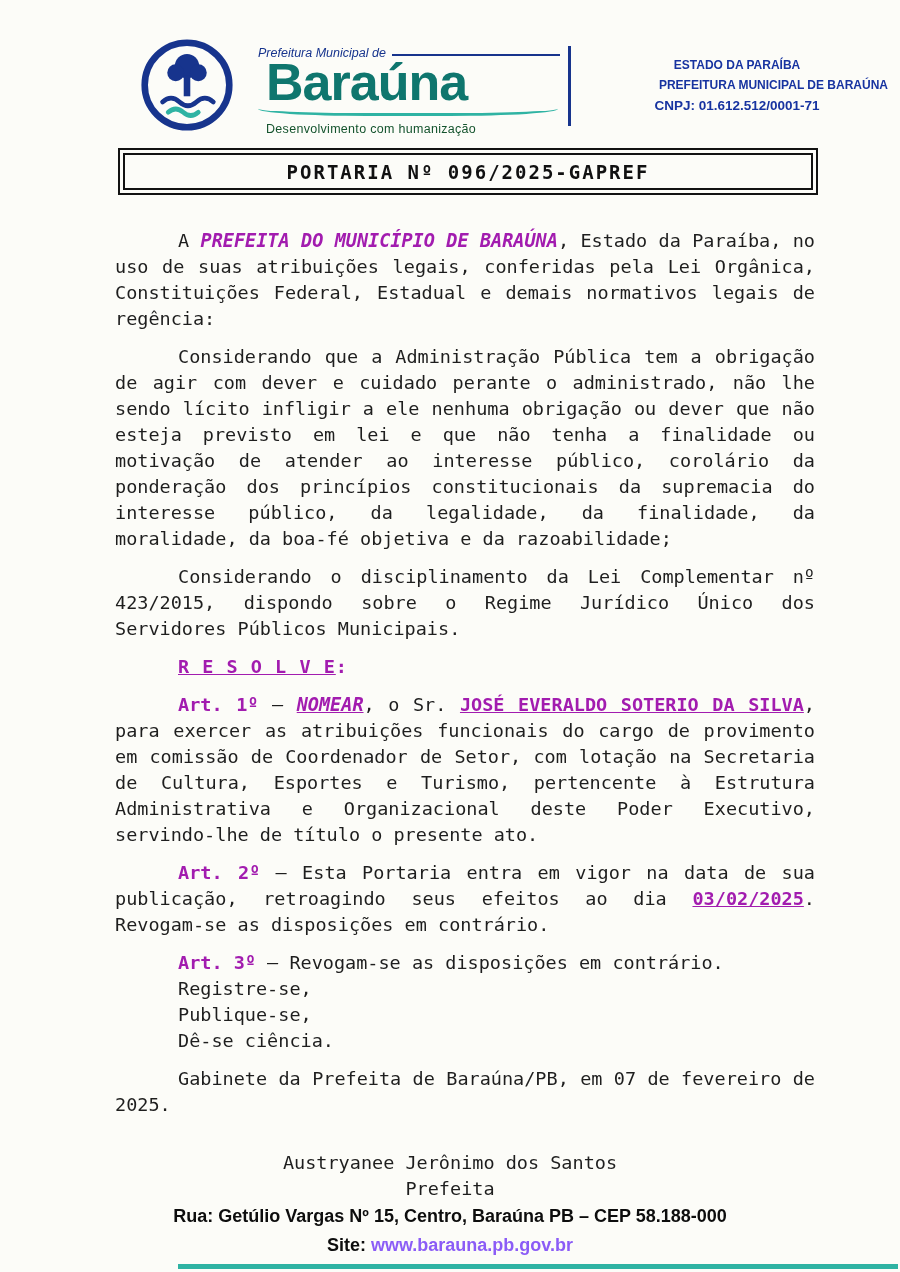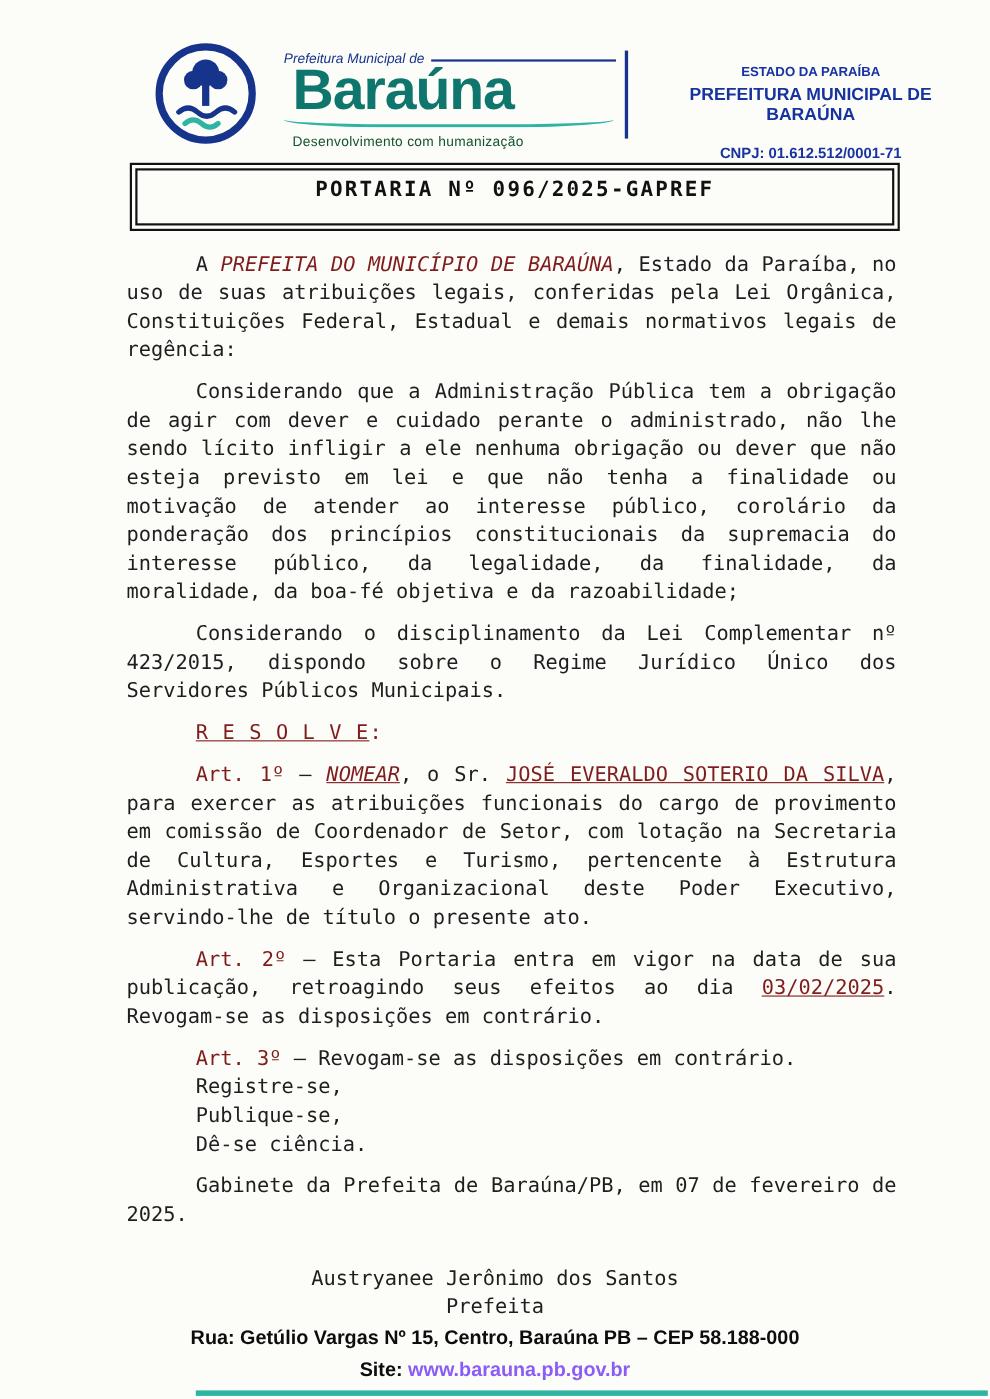--- a/index.html
+++ b/index.html
@@ -18,44 +18,44 @@
   .letterhead { position:absolute; top:30px; left:0; width:100%; height:112px; font-family:"Liberation Sans", sans-serif; }
   .emblem { position:absolute; left:140px; top:8px; width:94px; height:94px; }
   .logo-topline { position:absolute; left:392px; top:24px; width:168px; height:2px; background:#17348d; }
   .logo-pretitle { position:absolute; left:258px; top:16px; font-size:12.5px; color:#17348d;font-style:italic; }
   .logo-title { position:absolute; left:266px; top:26px; font-size:52px; font-weight:bold; color:#0f766e; letter-spacing:-1px; line-height:1; }
   .logo-swoosh { position:absolute; left:258px; top:60px; width:300px; height:26px; border-bottom:3px solid #2fb3a3; border-radius:50% / 100% 100% 10px 10px; }
   .logo-subtitle { position:absolute; left:266px; top:92px; font-size:12.5px; color:#14532d; letter-spacing:.3px; }
   .header-divider { position:absolute; left:568px; top:16px; width:3px; height:80px; background:#17348d; }
   .header-right { position:absolute; left:586px; top:28px; width:302px; text-align:center; color:#1733a0; font-weight:bold; }
   .hr-line1 { font-size:12px; margin-bottom:6px; }
-  .hr-line2 { font-size:16px; margin-bottom:18px; }
+  .hr-line2 { font-size:12px; margin-bottom:6px;text-align:right; }
   .hr-line3 { font-size:13.5px; }
 
   
   .title-box-outer {
     position:absolute; top:148px; left:118px; width:700px;
     border:2px solid #121212; padding:3px; background:#fcfcf8;
   }
   .title-box-inner {
-    border:2px solid #121212; padding:6px 0 20px 0; text-align:center;
+    border:2px solid #121212; padding:6px 0 5px 0; text-align:center;
   }
   .title-box-inner span {
     font-family:"DejaVu Sans Mono", monospace;
     font-weight:bold; font-size:19px; letter-spacing:2px; color:#111;
   }
 
   
   .doc-body {
     position:absolute; top:228px; left:115px; width:700px;
     font-size:18.5px; line-height:26px; text-align:justify;
   }
   .para { text-indent:63px; margin-bottom:12px; }
   .para.tight { margin-bottom:0; }
-  .para span.b { font-weight:normal; color:#7f1d1d; }
+  .para span.b { font-weight:bold; color:#a21caf; }
   .para span.i { font-style:italic; }
   .para span.u { text-decoration:underline; }
   .para.resolve span { letter-spacing:1px; }
 
   
   .signature { position:absolute; top:1150px; left:0; width:100%; text-align:center; font-size:18.5px; line-height:26px; }
   .signature .sig-name { }
   .signature .sig-role { }
 
   

